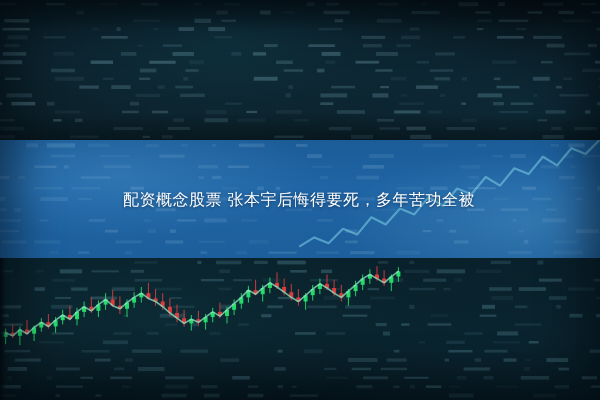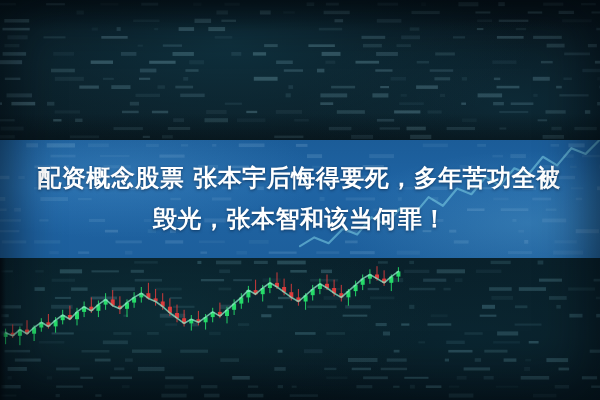--- a/index.html
+++ b/index.html
@@ -36,21 +36,21 @@
       radial-gradient(ellipse 260px 100px at 88% 70%, rgba(120,195,230,.22) 0%, rgba(120,195,230,0) 72%);
   }
 
   
   .headline{
     position:absolute;left:0;top:0;width:600px;height:118px;
     display:flex;flex-direction:column;align-items:center;justify-content:center;
     z-index:6;
   }
   .headline .ln{
-    color:#ffffff;font-weight:bold;font-size:24px;line-height:41px;
+    color:#ffffff;font-weight:normal;font-size:16px;line-height:41px;
     letter-spacing:.5px;white-space:nowrap;
     text-shadow:0 1px 3px rgba(0,20,45,.55);
   }
   .headline .ln1{margin-left:-2px;}
 
   
   .zone-chart{
     position:absolute;left:0;top:258px;width:600px;height:142px;
     background:
       radial-gradient(ellipse 360px 130px at 28% 40%, rgba(12,46,56,.8) 0%, rgba(7,22,29,0) 75%),
@@ -377,21 +377,20 @@
           <rect x="349.9" y="111.1" width="24.8" height="3.1" fill="#bfe2f5" opacity="0.133"></rect>
           <rect x="396.7" y="110.6" width="23.2" height="4.1" fill="#bfe2f5" opacity="0.064"></rect>
           <rect x="508.0" y="111.1" width="24.2" height="3.0" fill="#bfe2f5" opacity="0.085"></rect>
           <rect x="553.2" y="110.6" width="29.9" height="4.0" fill="#bfe2f5" opacity="0.065"></rect>
         </g>
       <polyline id="banner-line" fill="none" stroke-width="2.2" stroke-linejoin="round" stroke-linecap="round" opacity="0.55" points="300.0,106.1 314.3,97.4 328.6,103.2 342.9,88.8 357.1,94.6 371.4,77.3 385.7,84.5 400.0,68.6 414.3,74.4 428.6,57.1 442.9,65.8 457.1,48.5 471.4,54.2 485.7,37.0 500.0,45.6 514.3,28.3 528.6,34.1 542.9,16.8 557.1,25.4 571.4,8.2 585.7,13.9 600.0,-0.5" stroke="#7fd4e8"></polyline>
     </svg>
 
     <div class="headline">
       <div class="ln ln1">配资概念股票 张本宇后悔得要死，多年苦功全被</div>
-      <div class="ln ln2">毁光，张本智和该当何罪！</div>
     </div>
   </div>
 
   <div class="zone-chart">
     <svg width="600" height="142" viewBox="0 0 600 142">
       <g class="ticker" id="chart-ticker">
           <rect x="134.2" y="3.1" width="23.6" height="2.6" fill="#86c9d8" opacity="0.082"></rect>
           <rect x="197.4" y="2.9" width="4.0" height="3.1" fill="#86c9d8" opacity="0.217"></rect>
           <rect x="216.0" y="2.6" width="25.3" height="3.7" fill="#86c9d8" opacity="0.169"></rect>
           <rect x="253.9" y="2.8" width="13.9" height="3.2" fill="#86c9d8" opacity="0.186"></rect>

